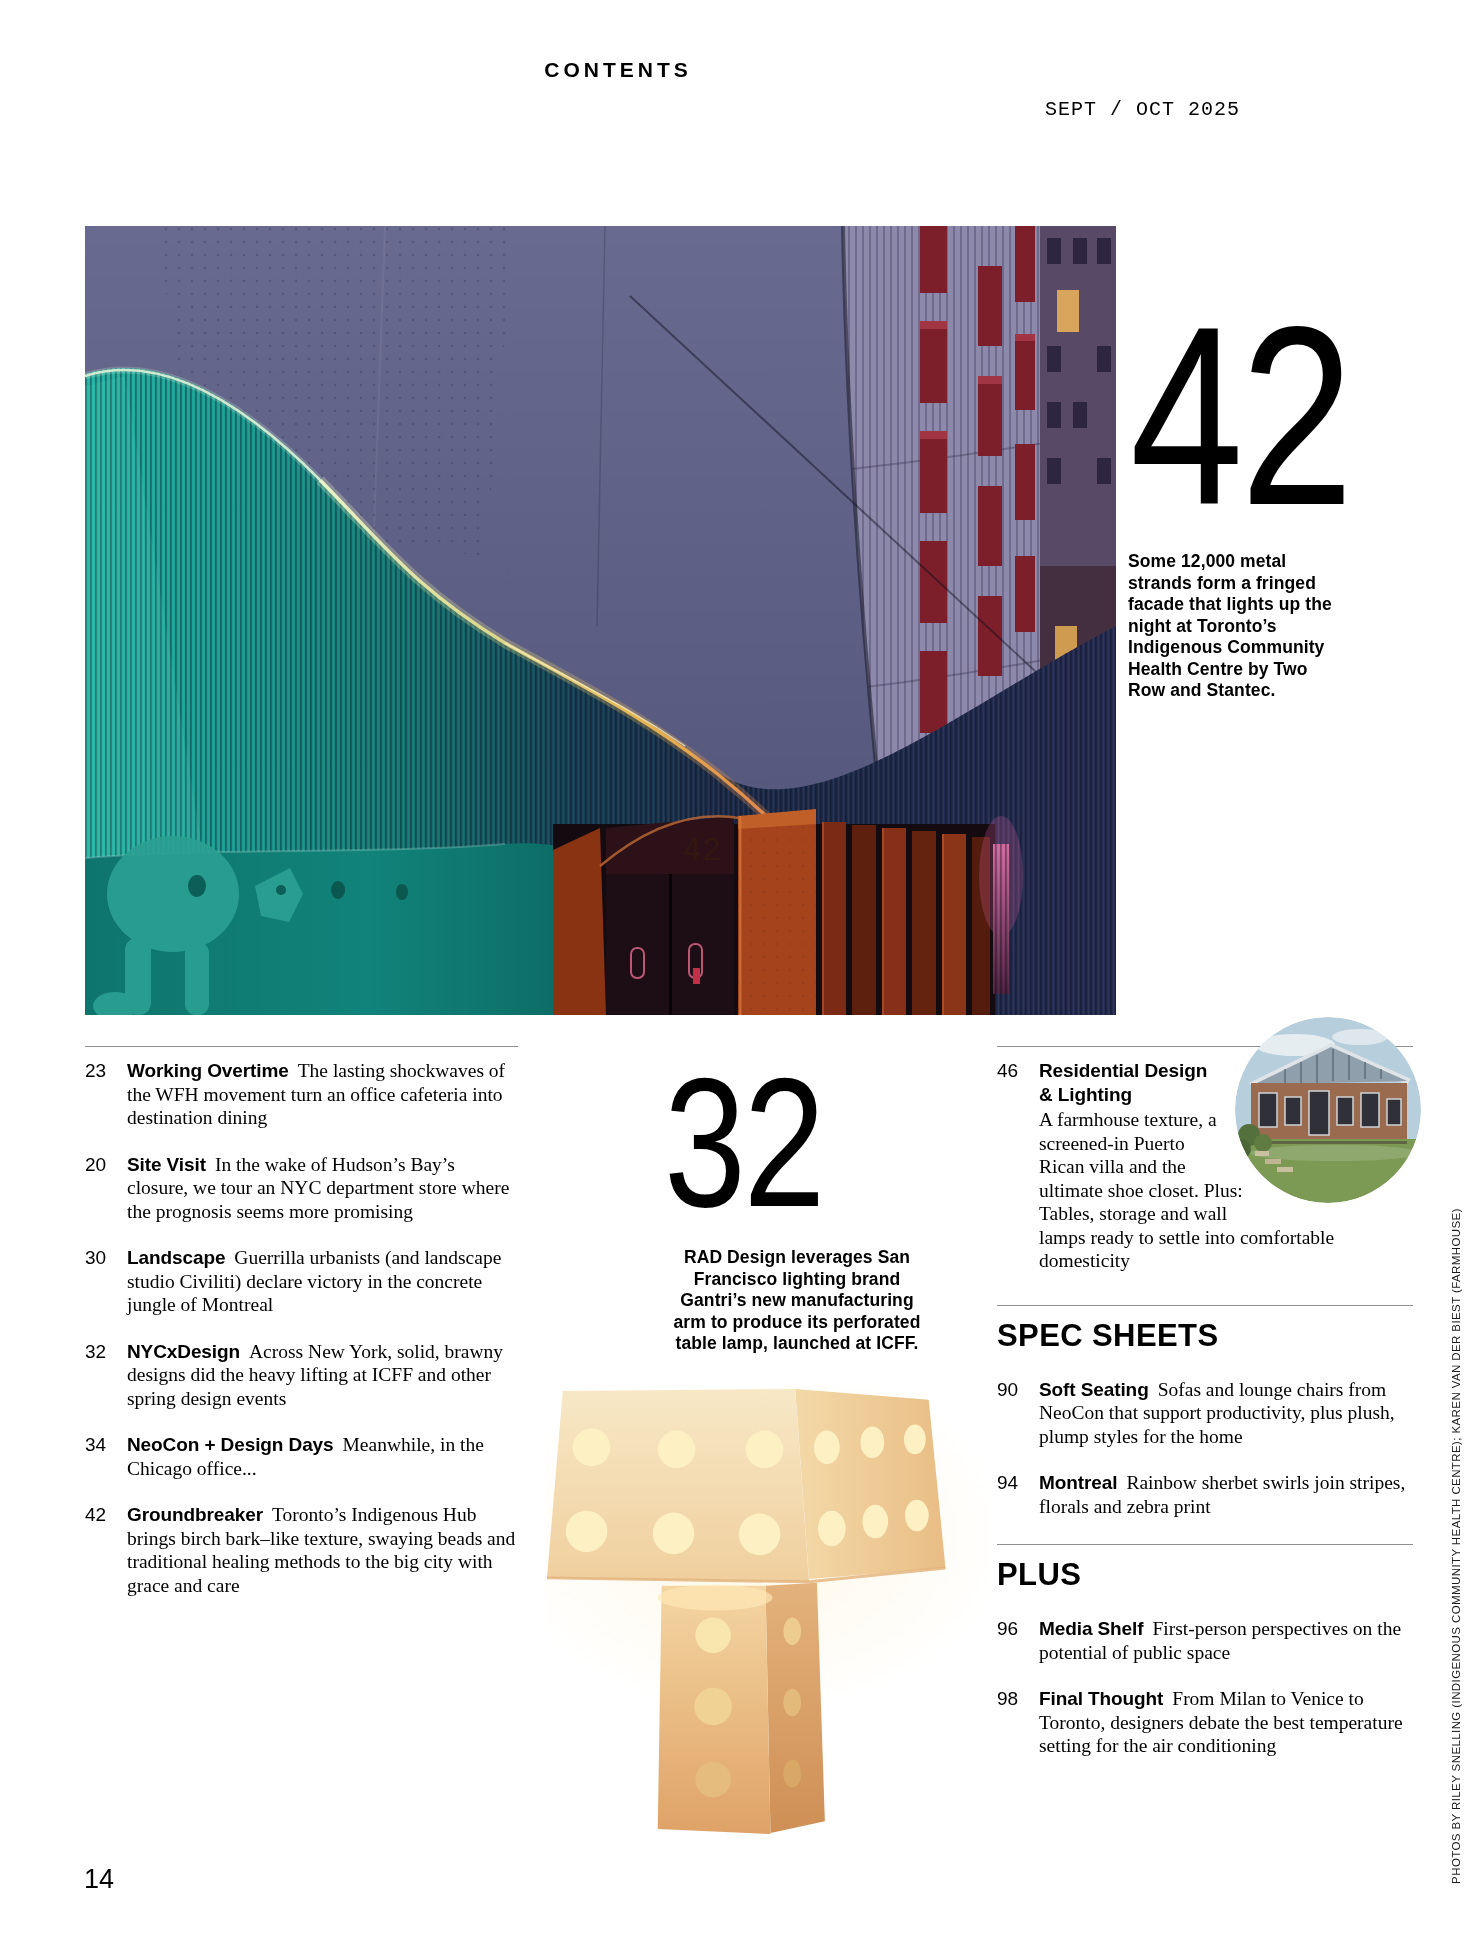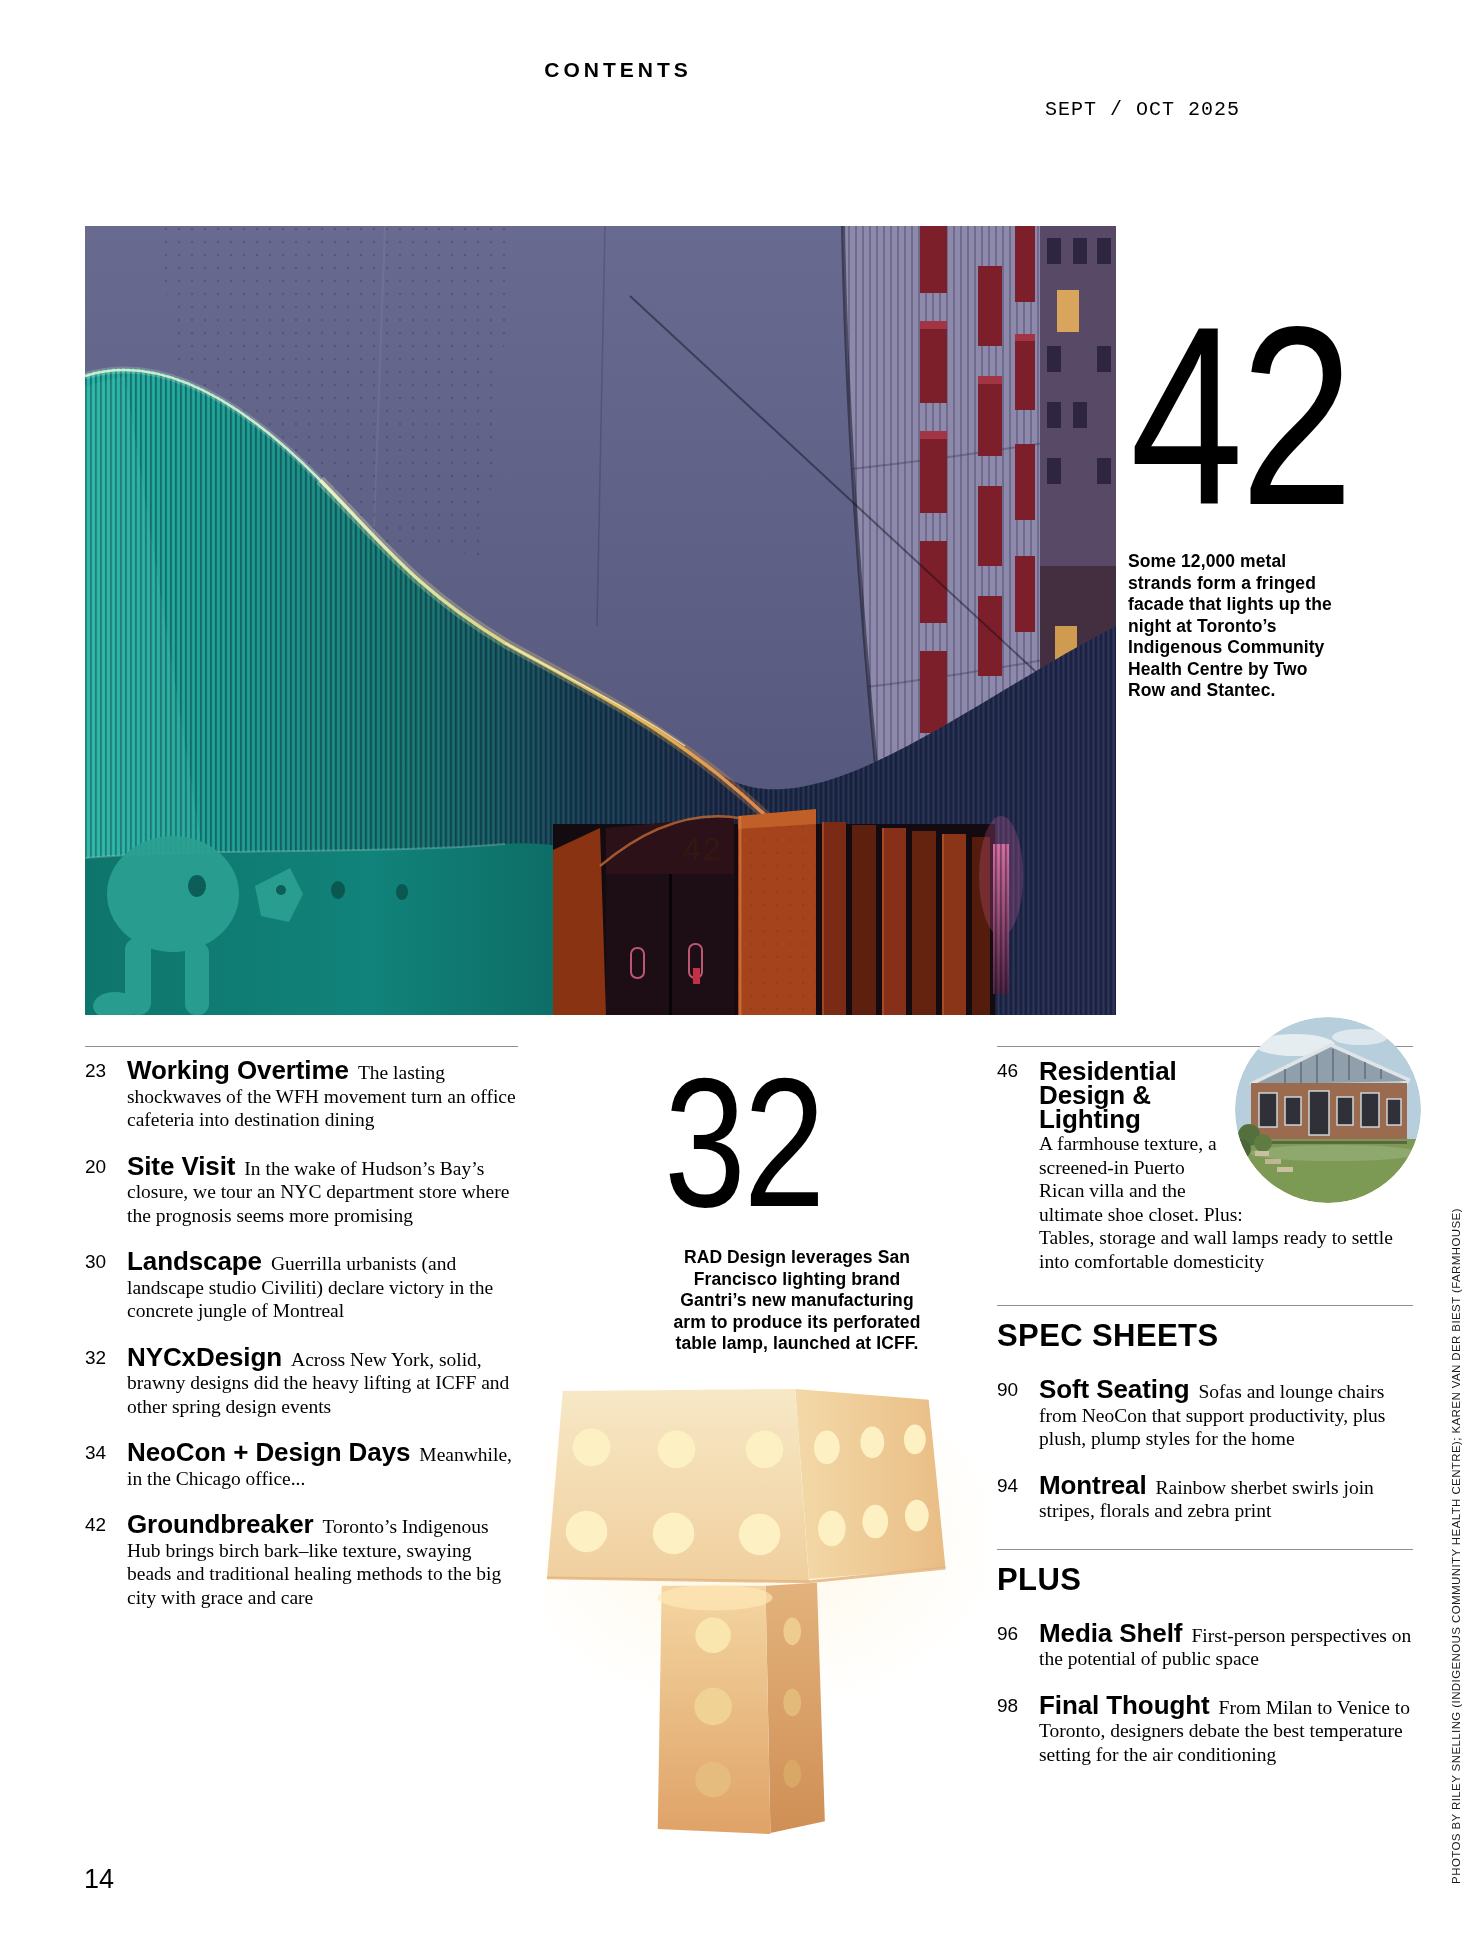--- a/index.html
+++ b/index.html
@@ -35,21 +35,21 @@
   
   .col{position:absolute;top:1046px;}
   #col-left{left:85px;width:433px;}
   #col-right{left:997px;width:416px;}
   .colrule{height:1px;background:#8f8f8f;}
   .col > .colrule:first-child{margin-bottom:12px;}
   h2{font:bold 31px/36px "Liberation Sans",sans-serif;letter-spacing:.4px;margin:0 0 24px 0;}
   .item{display:flex;margin-bottom:23px;}
   .num{flex:0 0 42px;font:400 19px/23.5px "Liberation Sans",sans-serif;}
   .entry{flex:1;margin:0;font:400 19.5px/23.5px "Liberation Serif",serif;}
-  .entry b{font-family:"Liberation Sans",sans-serif;font-size:26px;font-weight:bold;
+  .entry b{font-family:"Liberation Sans",sans-serif;font-size:19px;font-weight:bold;
            letter-spacing:-.1px;padding-right:9px;}
   .spot .entry b{display:block;width:180px;padding:0;line-height:24px;margin-bottom:1px;}
   #farmcircle{float:right;width:186px;height:186px;border-radius:50%;
               margin:-42px -8px 6px 14px;shape-outside:circle(50%);}
   .rule-mid{margin:32px 0 12px 0;}
   .rule-mid2{margin:26px 0 12px 0;}
 
   
   #lamp{position:absolute;left:545px;top:1388px;width:445px;height:540px;}
 

